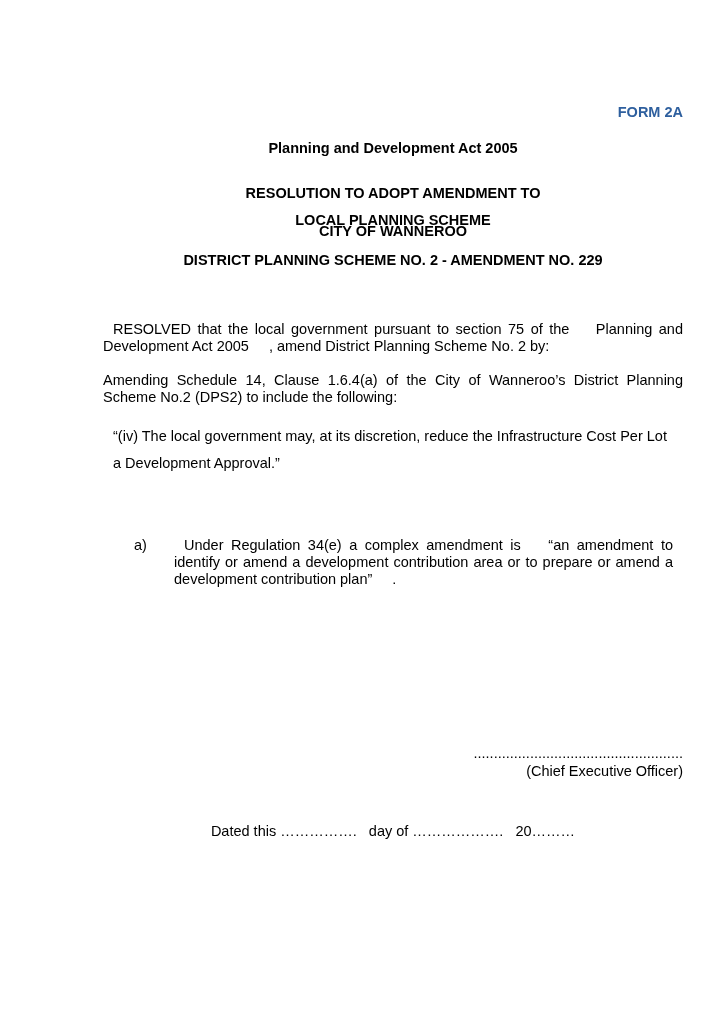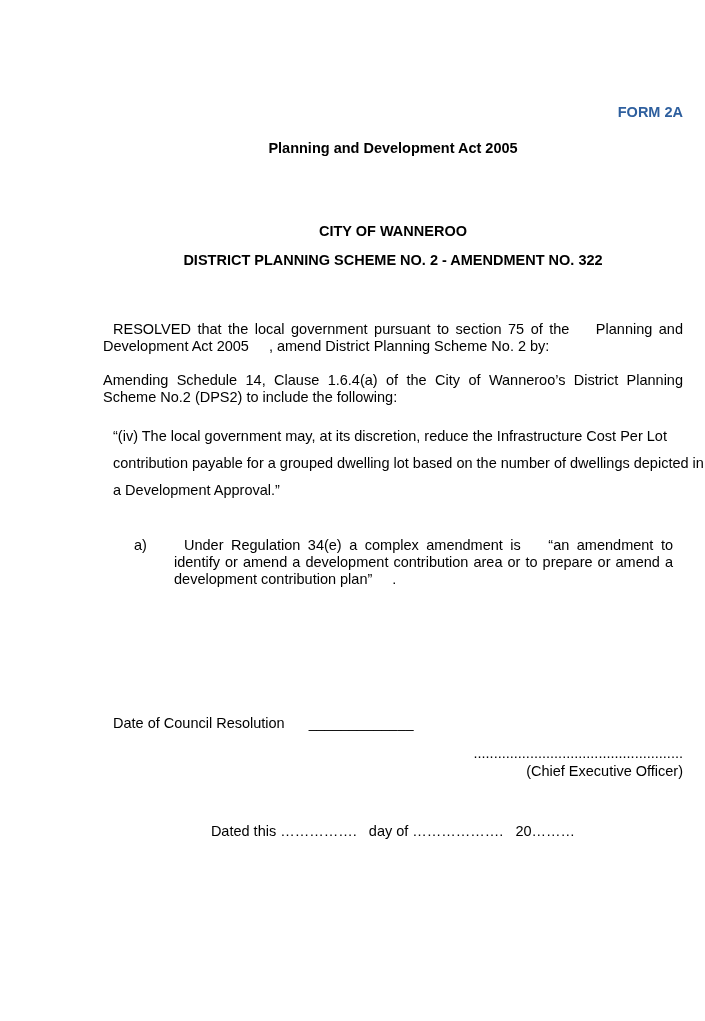--- a/index.html
+++ b/index.html
@@ -36,42 +36,44 @@
 </style>
 </head>
 <body style="--accent: #2E5F9E;">
 
 <div class="page">
 
   <div class="block form-label">FORM 2A</div>
 
   <div class="block act-title center bold i">Planning and Development Act 2005</div>
 
+  <div class="block resolution-title center bold">
+    <div>RESOLUTION TO ADOPT AMENDMENT TO</div>
+    <div>LOCAL PLANNING SCHEME</div>
+  </div>
 
   <div class="block city-title center bold">CITY OF WANNEROO</div>
 
-  <div class="block scheme-title center bold">DISTRICT PLANNING SCHEME NO. 2 - AMENDMENT NO. 322</div>
+  <div class="block scheme-title center bold">DISTRICT PLANNING SCHEME NO. 2 - AMENDMENT NO. 229</div>
 
   <p class="block p-resolved just"><span>RESOLVED that the local government pursuant to section 75 of the </span><span class="i">Planning and Development Act 2005</span><span>, amend District Planning Scheme No. 2 by:</span></p>
 
   <p class="block p-amending just">Amending Schedule 14, Clause 1.6.4(a) of the City of Wanneroo’s District Planning Scheme No.2 (DPS2) to include the following:</p>
 
   <div class="block quote i">
     <div>“(iv) The local government may, at its discretion, reduce the Infrastructure Cost Per Lot</div>
-    <div>contribution payable for a grouped dwelling lot based on the number of dwellings depicted in</div>
     <div>a Development Approval.”</div>
   </div>
 
 
   <div class="block list-item">
     <span class="list-marker">a)</span>
     <div class="list-text just"><span>Under Regulation 34(e) a complex amendment is </span><span class="i">“an amendment to identify or amend a development contribution area or to prepare or amend a development contribution plan”</span><span>.</span></div>
   </div>
 
-  <div class="block date-line"><span>Date of Council Resolution </span><span>_____________</span></div>
 
   <div class="block sig-dots">....................................................</div>
 
   <div class="block sig-title">(Chief Executive Officer)</div>
 
   <div class="block dated-line">Dated this …………….   day of ……………….   20………</div>
 
 </div>
 
 </body></html>

